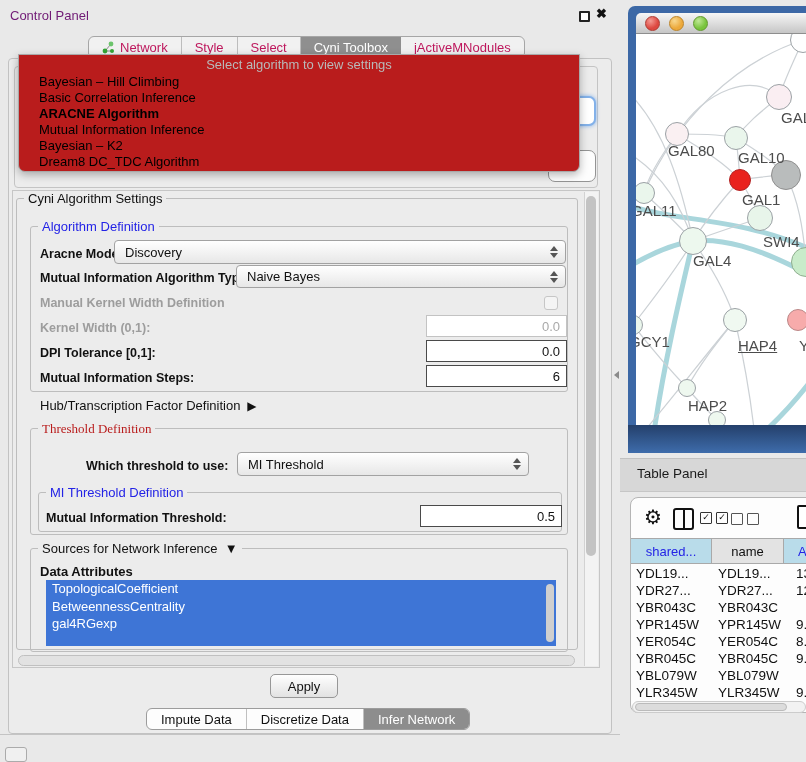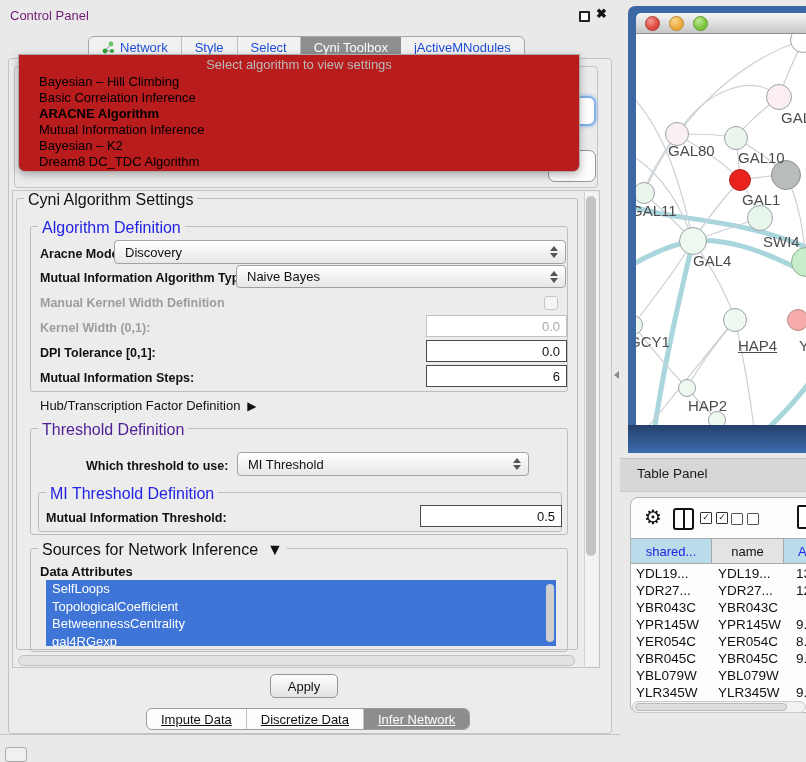--- a/index.html
+++ b/index.html
@@ -7,21 +7,21 @@
        background:#e9e9e9;font-family:"Liberation Sans",sans-serif;color:#111;}
   .abs{position:absolute;box-sizing:border-box;}
   
   .cp-title{left:10px;top:8px;font-size:13px;color:#701a75;}
   .float-btn{left:579px;top:11px;width:11px;height:11px;border:2px solid #222;border-radius:1px;background:#fff;}
   .close-btn{left:596px;top:6px;font-size:13px;font-weight:bold;color:#111;}
   .cp-bottom-line{left:0;top:734px;width:620px;height:1px;background:#c4c4c4;}
   
   .tabbar{left:88px;top:36px;height:23px;display:flex;align-items:stretch;
           border:1px solid #a6a6a6;border-radius:6px;background:#f1f1f1;overflow:hidden;}
-  .tab{display:flex;align-items:center;padding:0 13px;font-size:13px;color:#1d4ed8;border-right:1px solid #bdbdbd;}
+  .tab{display:flex;align-items:center;padding:0 13px;font-size:13px;color:#be185d;border-right:1px solid #bdbdbd;}
   .tab:last-child{border-right:none;}
   .tab.sel{background:#8f8f8f;color:#fff;border-right:none;}
   .net-ico{width:13px;height:13px;margin-right:5px;}
   
   .main-panel{left:8px;top:58px;width:604px;height:676px;border:1px solid #c2c2c2;border-radius:4px;background:#ececec;}
   .inf-frame{left:14px;top:66px;width:584px;height:122px;border:1px solid #c4c4c4;border-radius:4px;background:#ececec;z-index:1;}
   .frag-combo-a{left:556px;top:96px;width:40px;height:30px;border:2px solid #83b1e9;border-radius:7px;background:#fff;
                 box-shadow:0 0 4px #83b1e9;z-index:2;}
   .frag-combo-b{left:548px;top:150px;width:48px;height:32px;border:1px solid #949494;border-radius:7px;background:#fdfdfd;z-index:2;}
   
@@ -29,41 +29,41 @@
          border-radius:0 0 7px 7px;box-shadow:0 3px 8px rgba(0,0,0,.28);z-index:50;padding-top:2px;}
   .popup .ph{display:block;text-align:center;color:#b9b9b9;font-size:13px;height:17px;}
   .popup .item{display:block;font-size:13px;line-height:16px;padding-left:20px;color:#000;}
   .popup .item.bold{font-weight:bold;}
   
   .set-region{left:12px;top:190px;width:588px;height:478px;border:1px solid #c6c6c6;background:#ececec;}
   .vsb-track{left:584px;top:192px;width:14px;height:474px;background:#f3f3f3;border-left:1px solid #d2d2d2;}
   .vsb-thumb{left:586px;top:196px;width:10px;height:360px;background:#c3c3c3;border-radius:5px;}
   .hsb-thumb{left:18px;top:655px;width:557px;height:11px;background:#e2e2e2;border:1px solid #c0c0c0;border-radius:6px;}
   .group{border:1px solid #bdbdbd;border-radius:3px;}
-  .gtitle{position:absolute;background:#ececec;padding:0 4px;font-size:16px;white-space:nowrap;}
-  .blue{color:#2323e6;} .green{color:#4c1d95;}
+  .gtitle{position:absolute;background:#ececec;padding:0 4px;font-size:13px;white-space:nowrap;}
+  .blue{color:#2323e6;} .green{color:#b91c1c;font-family:Liberation Serif, serif;}
   .flabel{font-size:12.5px;font-weight:bold;color:#111;white-space:nowrap;}
   .flabel.dis{color:#9d9d9d;}
   .combo{background:linear-gradient(#ffffff,#e7e7e7);border:1px solid #a2a2a2;border-radius:4px;
          display:flex;align-items:center;font-size:13px;padding-left:10px;}
   .spin{margin-left:auto;margin-right:7px;display:flex;flex-direction:column;gap:2px;}
   .spin i{display:block;width:0;height:0;border-left:4px solid transparent;border-right:4px solid transparent;}
   .spin .up{border-bottom:5px solid #555;} .spin .dn{border-top:5px solid #555;}
   .tfield{background:#fff;font-size:13px;text-align:right;padding:3px 6px 0 0;}
   .tfield.en{border:1px solid #4a4a4a;}
   .tfield.dis{border:1px solid #c3c3c3;color:#a9a9a9;}
   .chk{width:14px;height:14px;border:1px solid #c6c6c6;border-radius:3px;background:#f4f4f4;}
   .tri-r{display:inline-block;font-size:12px;} 
   .srclist{background:#3e75d6;}
   .srclist .li{color:#fff;font-size:13px;line-height:17.5px;padding-left:6px;white-space:nowrap;}
   .srcsb{width:8px;background:#cfcfcf;border-radius:4px;}
   .applybtn{left:270px;top:674px;width:68px;height:24px;border:1px solid #979797;border-radius:5px;
             background:linear-gradient(#fefefe,#e2e2e2);font-size:13px;display:flex;align-items:center;justify-content:center;}
   .btabbar{left:146px;top:708px;height:22px;display:flex;border:1px solid #9c9c9c;border-radius:6px;background:#fdfdfd;overflow:hidden;}
-  .btab{display:flex;align-items:center;padding:0 14px;font-size:13px;border-right:1px solid #c0c0c0;text-decoration:underline;}
+  .btab{display:flex;align-items:center;padding:0 14px;font-size:13px;border-right:1px solid #c0c0c0;}
   .btab:last-child{border-right:none;}
   .btab.sel{background:#8d8d8d;color:#fff;}
   .corner-frag{left:5px;top:747px;width:22px;height:15px;border:1px solid #ababab;border-radius:3px;background:#f0f0f0;}
   .collapse-arrow{left:614px;top:371px;width:0;height:0;border-top:4px solid transparent;border-bottom:4px solid transparent;border-right:5px solid #8a8a8a;}
   
   .netwin{left:628px;top:6px;width:178px;height:447px;background:#3c68a6;border-radius:7px 0 0 0;}
   .netwin .botband{position:absolute;left:0;top:419px;width:178px;height:28px;
                    background:linear-gradient(#24406b,#3e6cab);}
   .mac-titlebar{left:636px;top:13px;width:170px;height:21px;background:linear-gradient(#f6f6f6,#c6c6c6);
                 border-bottom:1px solid #8e8e8e;border-radius:5px 0 0 0;display:flex;align-items:center;padding-left:9px;gap:9px;}
@@ -205,21 +205,20 @@
 <div class="abs flabel" style="left:46px;top:511px;">Mutual Information Threshold:</div>
 <div class="abs tfield en" style="left:420px;top:505px;width:142px;height:22px;">0.5</div>
 
 <div class="abs group" style="left:30px;top:548px;width:538px;height:104px;"></div>
 <div class="gtitle" style="left:38px;top:541px;">
   <span>Sources for Network Inference</span>
   <span>&nbsp;▼</span>
 </div>
 <div class="abs flabel" style="left:40px;top:564px;font-size:13px;">Data Attributes</div>
 <div class="abs srclist" style="left:46px;top:580px;width:510px;height:66px;overflow:hidden;">
-  <div class="li">SelfLoops</div>
   <div class="li">TopologicalCoefficient</div>
   <div class="li">BetweennessCentrality</div>
   <div class="li">gal4RGexp</div>
 </div>
 <div class="abs srcsb" style="left:546px;top:584px;height:58px;"></div>
 
 <div class="abs applybtn">Apply</div>
 
 <div class="abs btabbar">
   <div class="btab">

